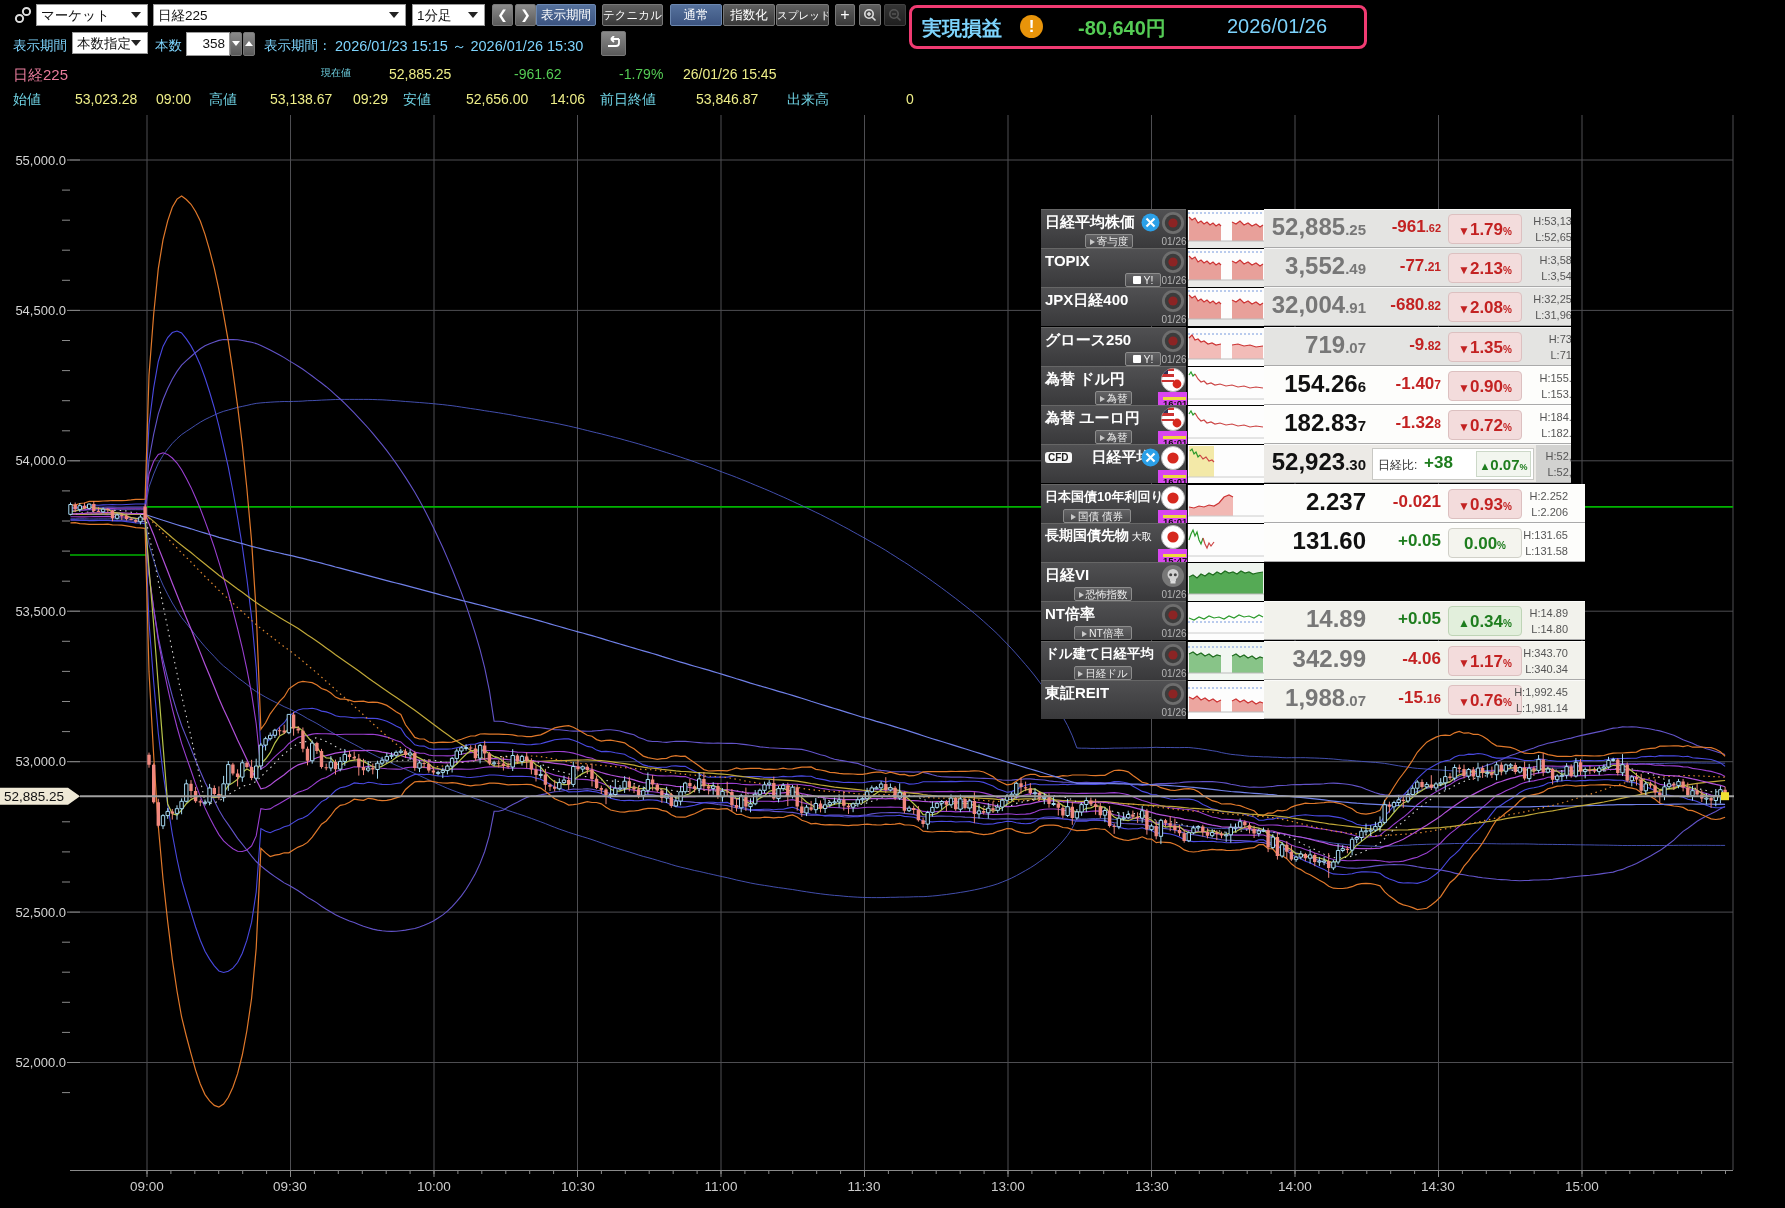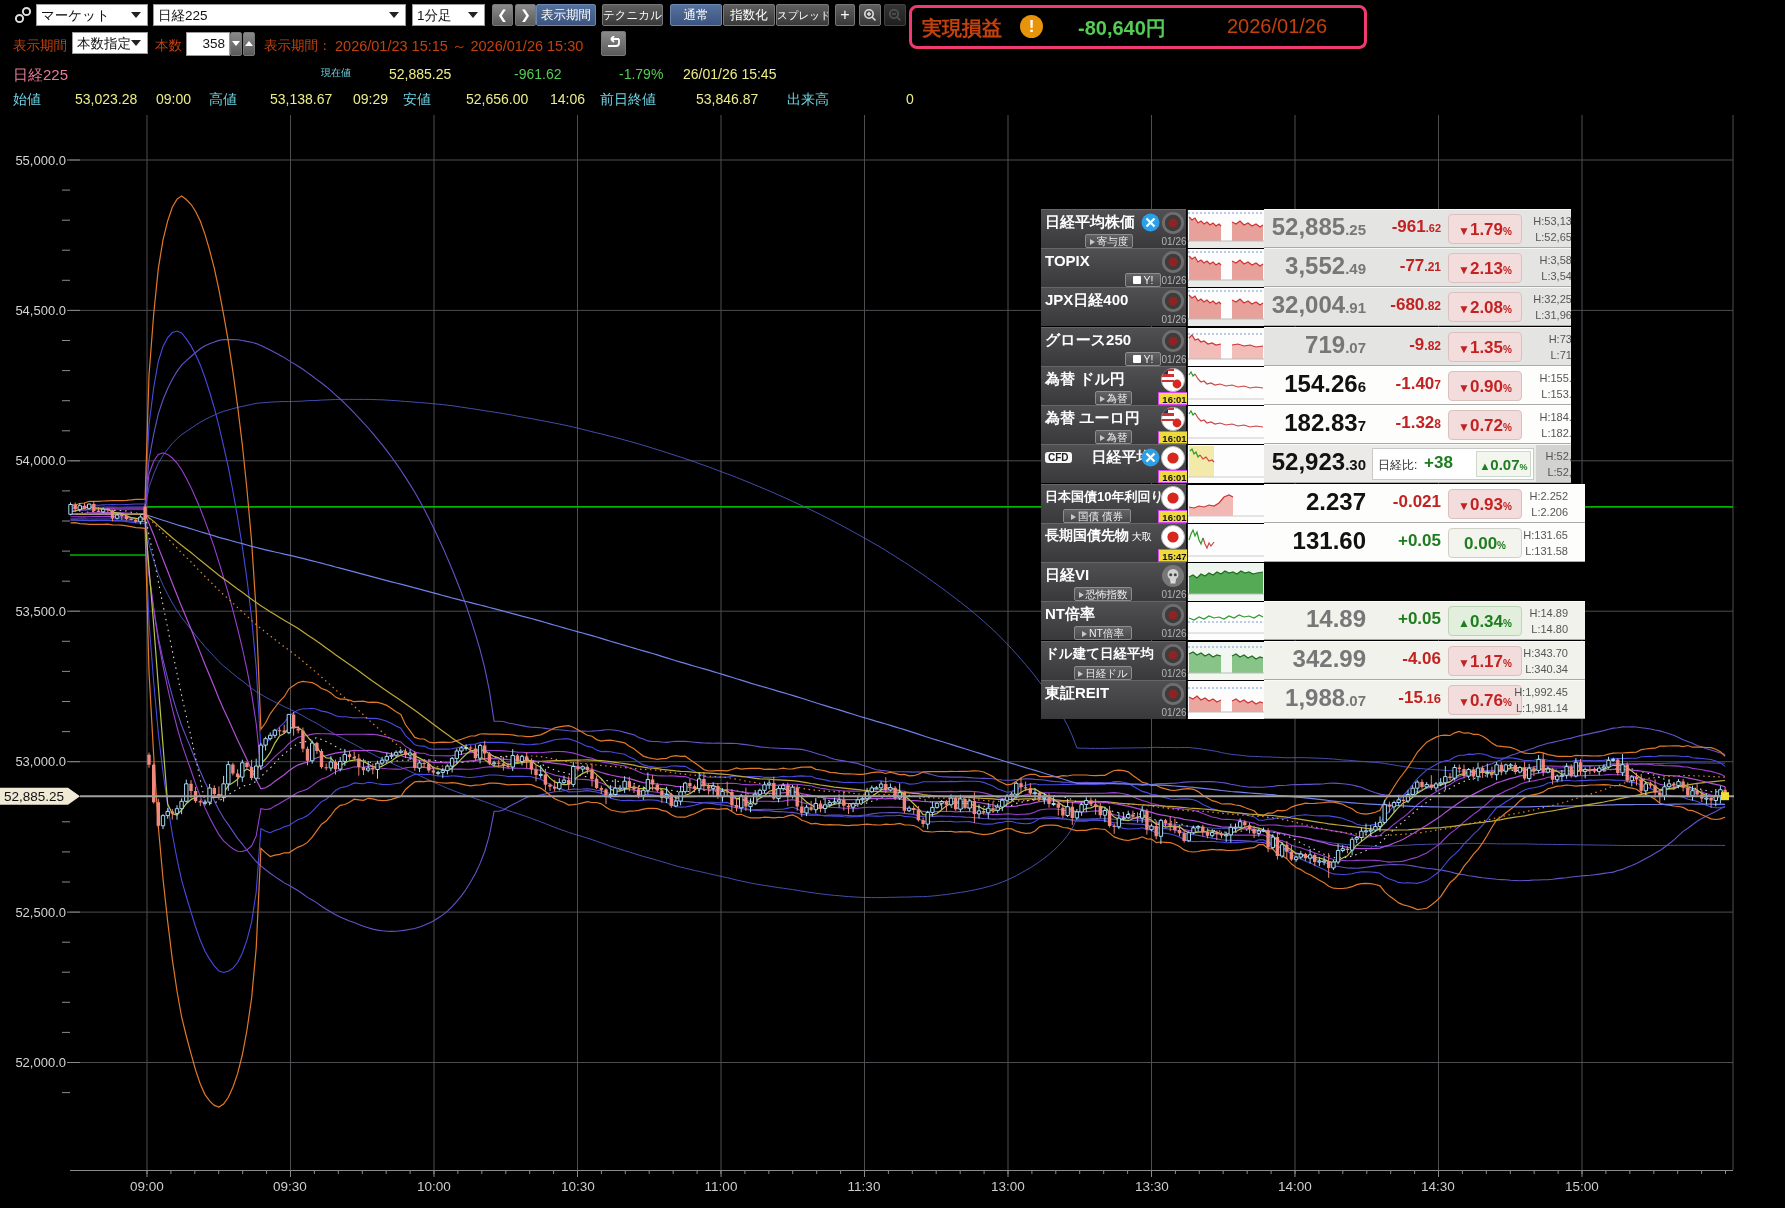--- a/index.html
+++ b/index.html
@@ -7,36 +7,36 @@
 .abs{position:absolute}
 .dd{position:absolute;background:#fff;border:1px solid #9a9a9a;height:22px;
  font-size:13.5px;color:#111;padding:2px 4px;}
 .dd .ar{position:absolute;right:6px;top:7px;width:0;height:0;
  border-left:5px solid transparent;border-right:5px solid transparent;border-top:6px solid #222}
 .btn{position:absolute;height:22px;color:#fff;font-size:12.5px;text-align:center;
  background:linear-gradient(#5f5f5f,#393939);border:1px solid #777;border-radius:2px;
  line-height:20px;white-space:nowrap;overflow:hidden}
 .btn.blue{background:linear-gradient(#55719c,#3c5480);border-color:#6b87b0}
 .btn.gr{background:linear-gradient(#8a8a8a,#5a5a5a)}
-.lab{position:absolute;color:#c2410c;font-size:13.5px;white-space:nowrap}
+.lab{position:absolute;color:#7dd3fc;font-size:13.5px;white-space:nowrap}
 .c{color:#6fd3e4}.yv{color:#eeee88}.gv{color:#55cc55}.pk{color:#e87c9c}
 .hrow{position:absolute;font-size:14px;white-space:nowrap}
 
 .prow{position:absolute;left:1041px;overflow:hidden}
 .ncell{position:absolute;left:0;top:0;width:145px;height:100%;
  background:linear-gradient(#505052,#39393b);border-top:1px solid #666;color:#fff}
 .nm{position:absolute;left:4px;top:3px;font-weight:bold;white-space:nowrap}
 .sub{position:absolute;background:linear-gradient(#636365,#48484a);border:1px solid #8c8c8c;
  border-radius:2px;color:#eee;font-size:10.5px;text-align:center;white-space:nowrap;
  padding:0 3px;height:14px;line-height:13px}
 .tri{display:inline-block;width:0;height:0;border-top:3.5px solid transparent;
  border-bottom:3.5px solid transparent;border-left:5px solid #c9c9c9;margin-right:2px}
 .tm{position:absolute;width:34px;text-align:center;font-size:10px;color:#b5b5b5}
 .tmy{position:absolute;left:1154px;top:26px;width:33px;height:13px;background:#eeda3e;
- color:#111;font-size:9.5px;font-weight:bold;text-align:center;line-height:13px;border:1px solid #d946ef}
+ color:#111;font-size:9.5px;font-weight:bold;text-align:center;line-height:13px;border:5px solid #d946ef}
 .spk{position:absolute;left:146px;top:1px;width:76px;height:100%;border-left:1px solid #222}
 .vcell{position:absolute;left:223px;top:0;right:0;height:100%;border-top:1px solid rgba(255,255,255,.7);border-bottom:1px solid #aaa}
 .mval{position:absolute;top:3px;font-weight:bold;text-align:right;white-space:nowrap}
 .chg{position:absolute;top:7px;font-weight:bold;text-align:right;font-size:17px;white-space:nowrap}
 .pbox{position:absolute;left:184px;top:4px;width:74px;height:30px;border-radius:4px;
  font-weight:bold;text-align:center;line-height:29px;font-size:17px;white-space:nowrap}
 .pbox.dn{background:#f3dcdc;border:1px solid #onclick;border:1px solid #dcc0c0;color:#c32222}
 .pbox.up{background:#e2efdc;border:1px solid #bed4b6;color:#1e7d1e}
 .pbox.fl{background:#f4f4ee;border:1px solid #d0d0c8;color:#1e7d1e}
 .hl{position:absolute;top:4px;font-size:11px;color:#555;

